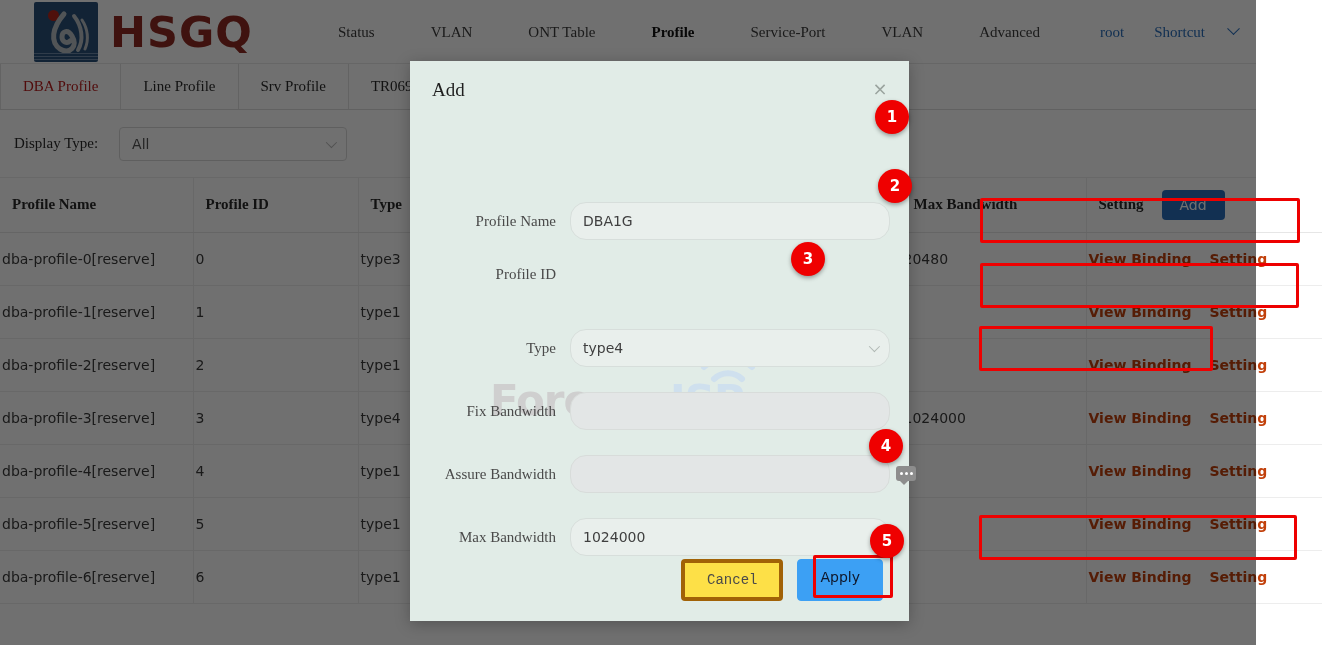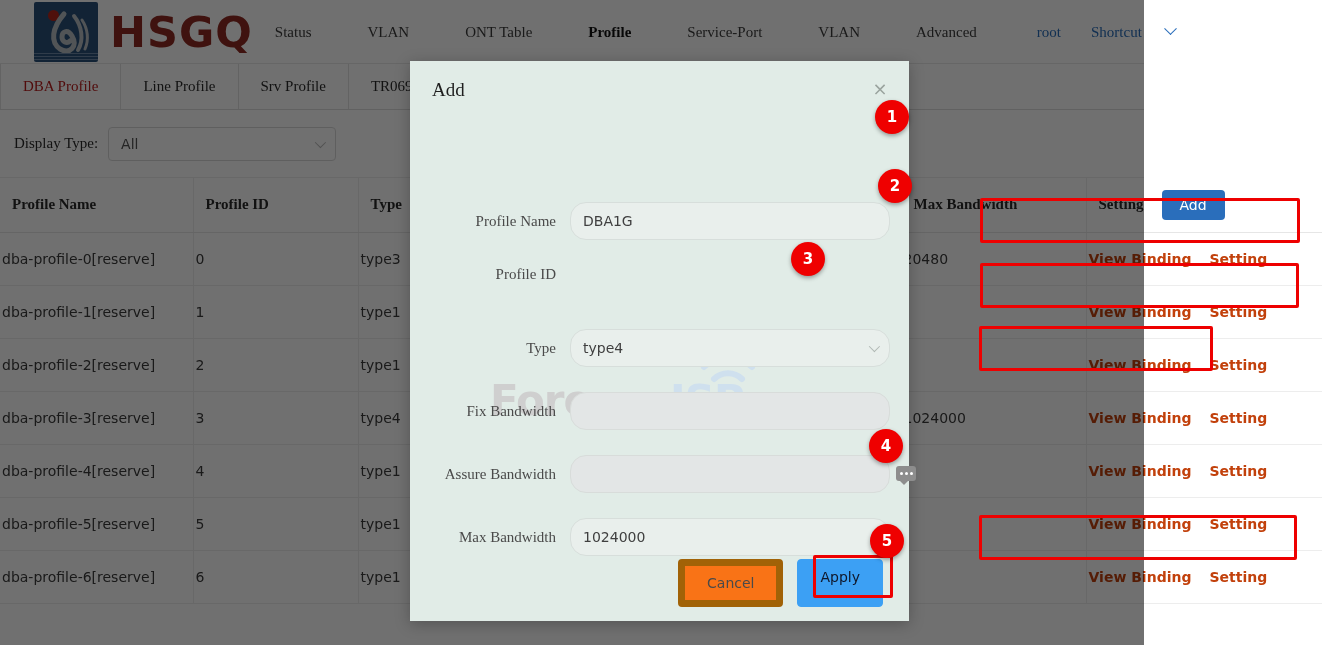--- a/index.html
+++ b/index.html
@@ -3,21 +3,21 @@
 <meta charset="utf-8">
 <style>
   * { box-sizing: border-box; }
   html, body {
     margin: 0; padding: 0;
     width: 1322px; height: 645px;
     overflow: hidden;
     font-family: "Liberation Serif", serif;
     background: #ffffff;
   }
-  #app { position: relative; width: 1144px; height: 645px; }
+  #app { position: relative; width: 1256px; height: 645px; }
 
   
   .page { position: absolute; inset: 0; background: #ffffff; }
 
   .topbar {
     position: relative; height: 64px; background: #fff;
     border-bottom: 1px solid #e8e8e8;
     display: flex; align-items: center;
   }
   .brand { display: flex; align-items: center; padding-left: 34px; }
@@ -59,21 +59,21 @@
   .tab {
     min-width: 105px; padding: 0 22px; line-height: 45px; font-size: 15px;
     color: #2b2b2b; border-right: 1px solid #e2e2e2; text-align: center;
     background: #fff; cursor: pointer;
   }
   .tab:first-child { border-left: 1px solid #e2e2e2; }
   .tab.active { color: #b91c1c; }
 
   .filterbar { height: 68px; display: flex; align-items: center; padding-left: 14px;
                border-bottom: 1px solid #ededed; background: #fff; }
-  .filter-label { font-size: 15px; color: #2b2b2b; margin-right: 10px; }
+  .filter-label { font-size: 15px; color: #2b2b2b; margin-right: 21px; }
   .select-box {
     width: 228px; height: 34px; border: 1px solid #d9d9d9; border-radius: 4px;
     display: flex; align-items: center; padding: 0 12px;
     font-family: "DejaVu Sans", sans-serif; font-size: 14px; color: #555;
     background: #fff; position: relative;
   }
   .select-box .caret {
     position: absolute; right: 12px; width: 8px; height: 8px;
     border-right: 1.5px solid #b9b9b9; border-bottom: 1.5px solid #b9b9b9;
     transform: rotate(45deg) translateY(-2px);
@@ -147,21 +147,21 @@
     position: absolute; border: 3px solid #ee0000; border-radius: 2px;
     pointer-events: none;
   }
 
   .modal-actions { position: absolute; left: 0; top: 498px; width: 499px;
                    display: flex; justify-content: flex-end; padding-right: 26px; gap: 14px; }
   .btn {
     font-family: "DejaVu Sans", sans-serif; font-size: 14px; border-radius: 4px;
     padding: 9px 22px; cursor: pointer;
   }
-  .btn-cancel { background: #f97316; border: 7px solid #a16207; color: #4a4a4a; }
+  .btn-cancel { background: #fde047; border: 4px solid #a16207; color: #4a4a4a; font-family: Liberation Mono, monospace; }
   .btn-apply { background: #3ca0f4; border: 1px solid #3ca0f4; color: #0f172a; }
 
   
   .badge {
     position: absolute; width: 34px; height: 34px; border-radius: 50%;
     background: #ef0000; color: #fff; font-family: "DejaVu Sans", sans-serif;
     font-weight: bold; font-size: 15px; display: flex; align-items: center;
     justify-content: center; box-shadow: 0 2px 4px rgba(0,0,0,.35); z-index: 40;
   }
   .tooltip-dots {

